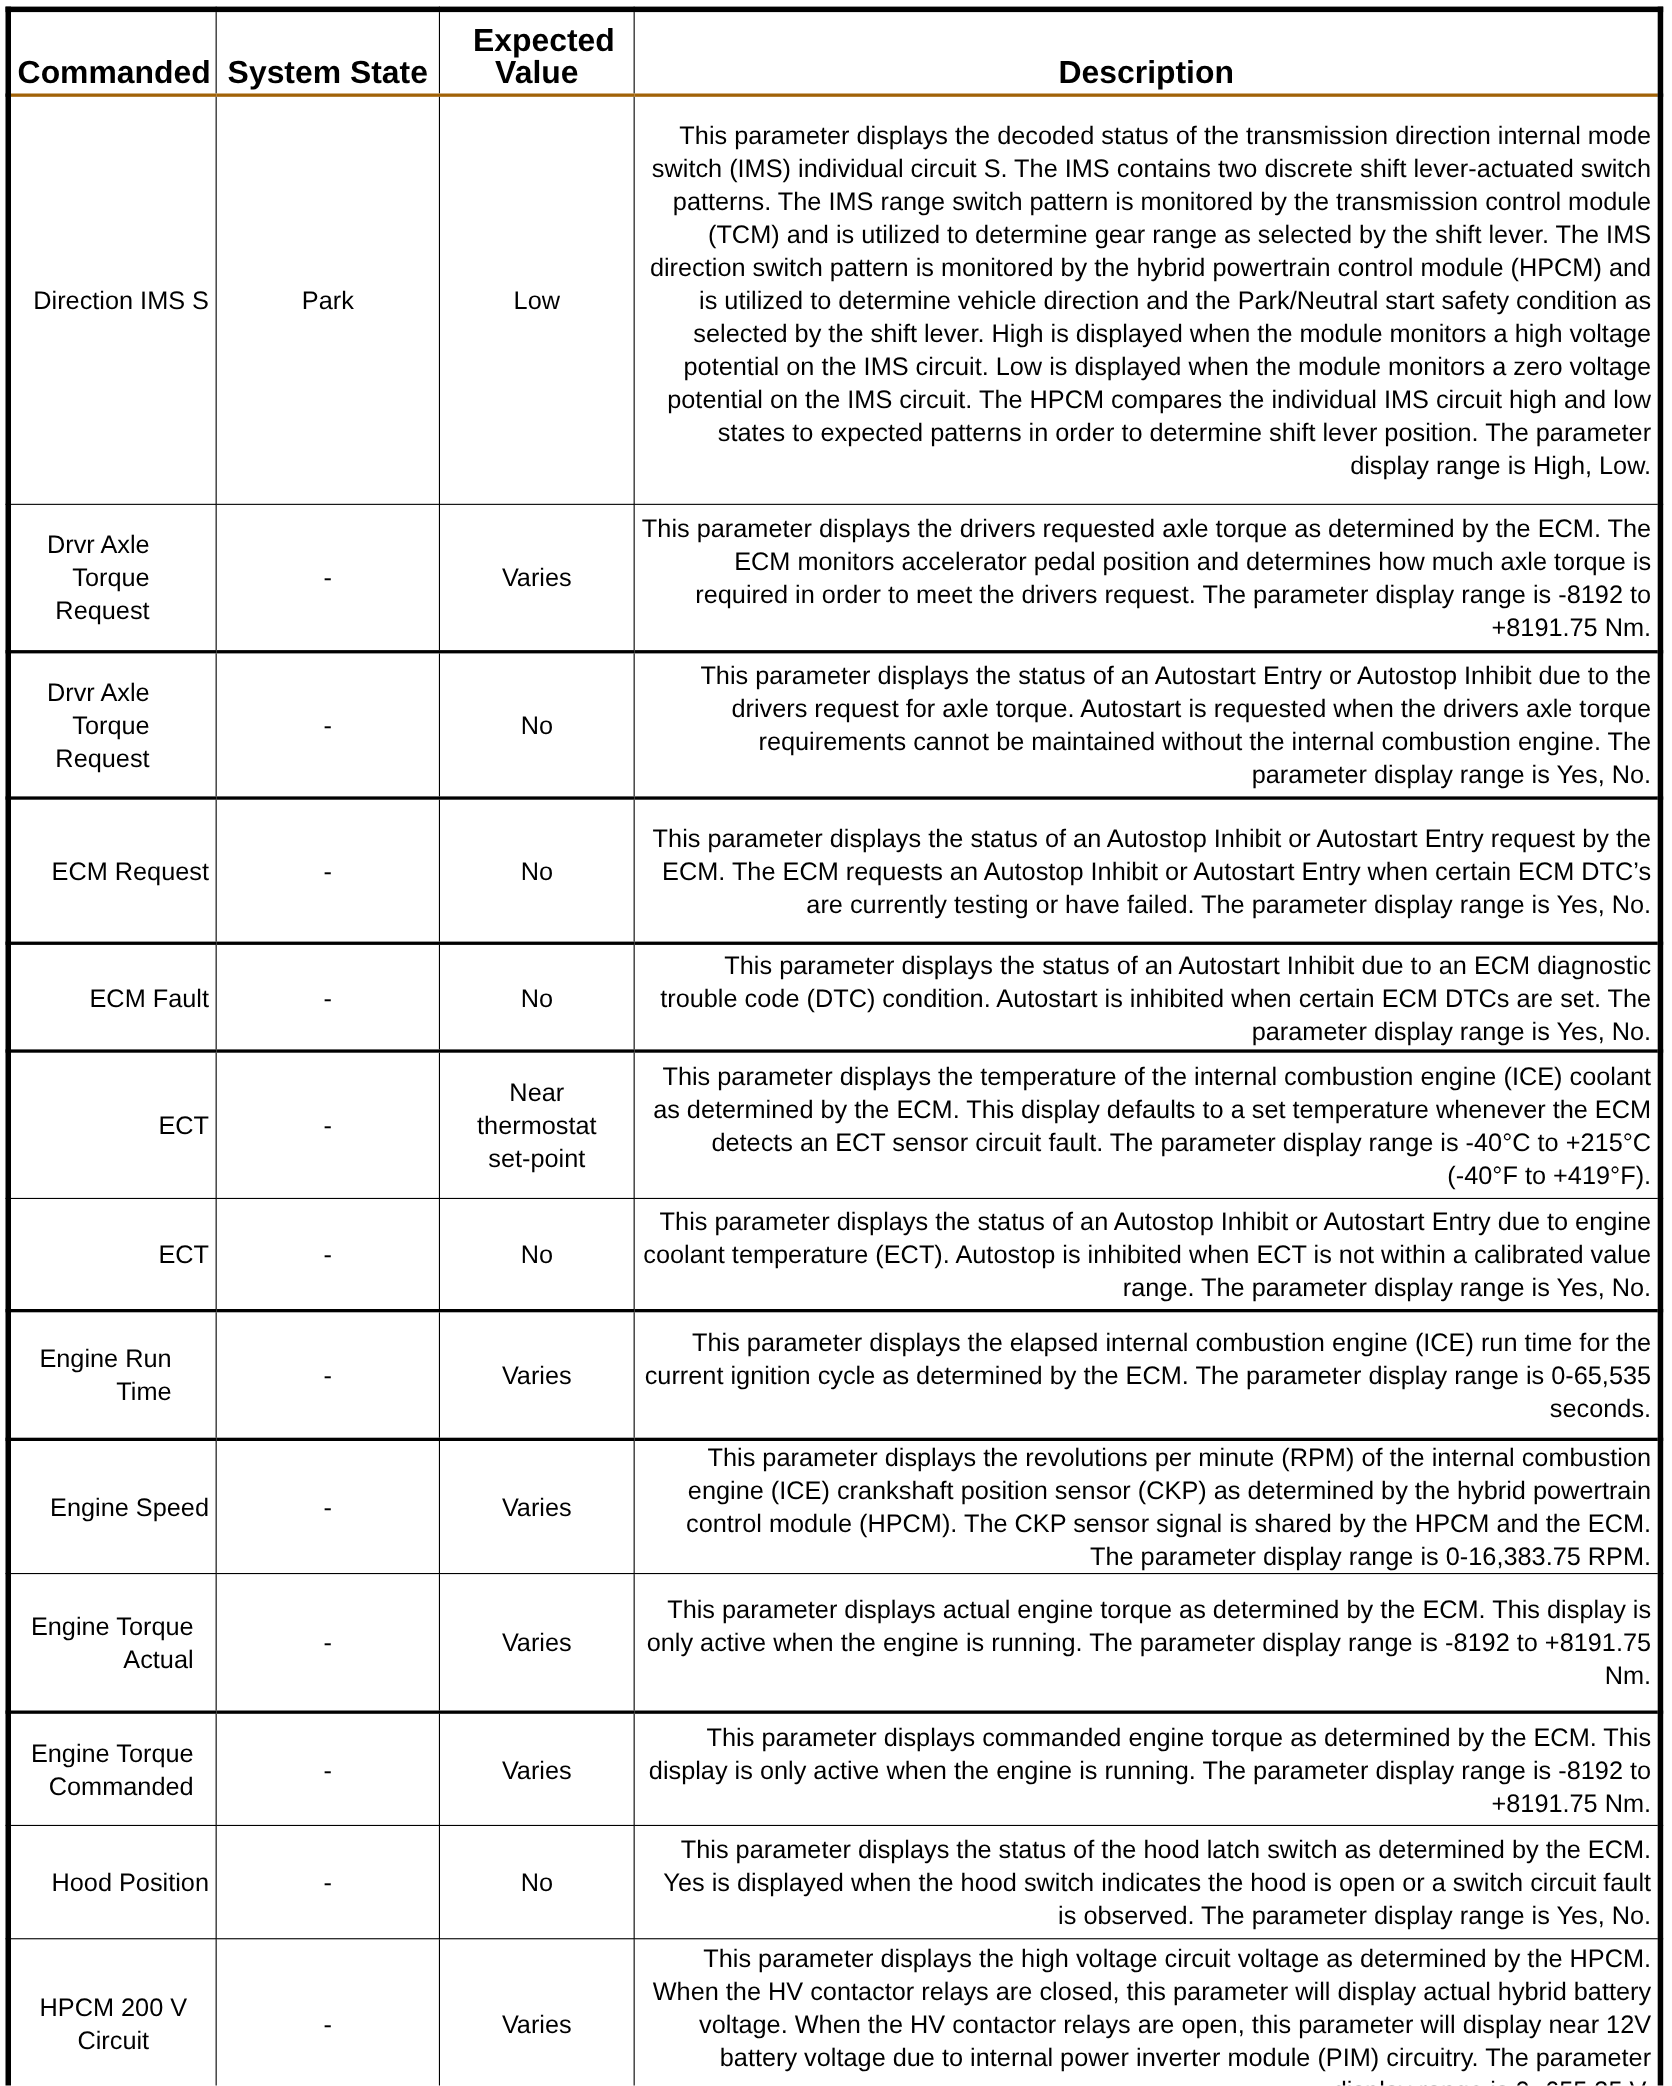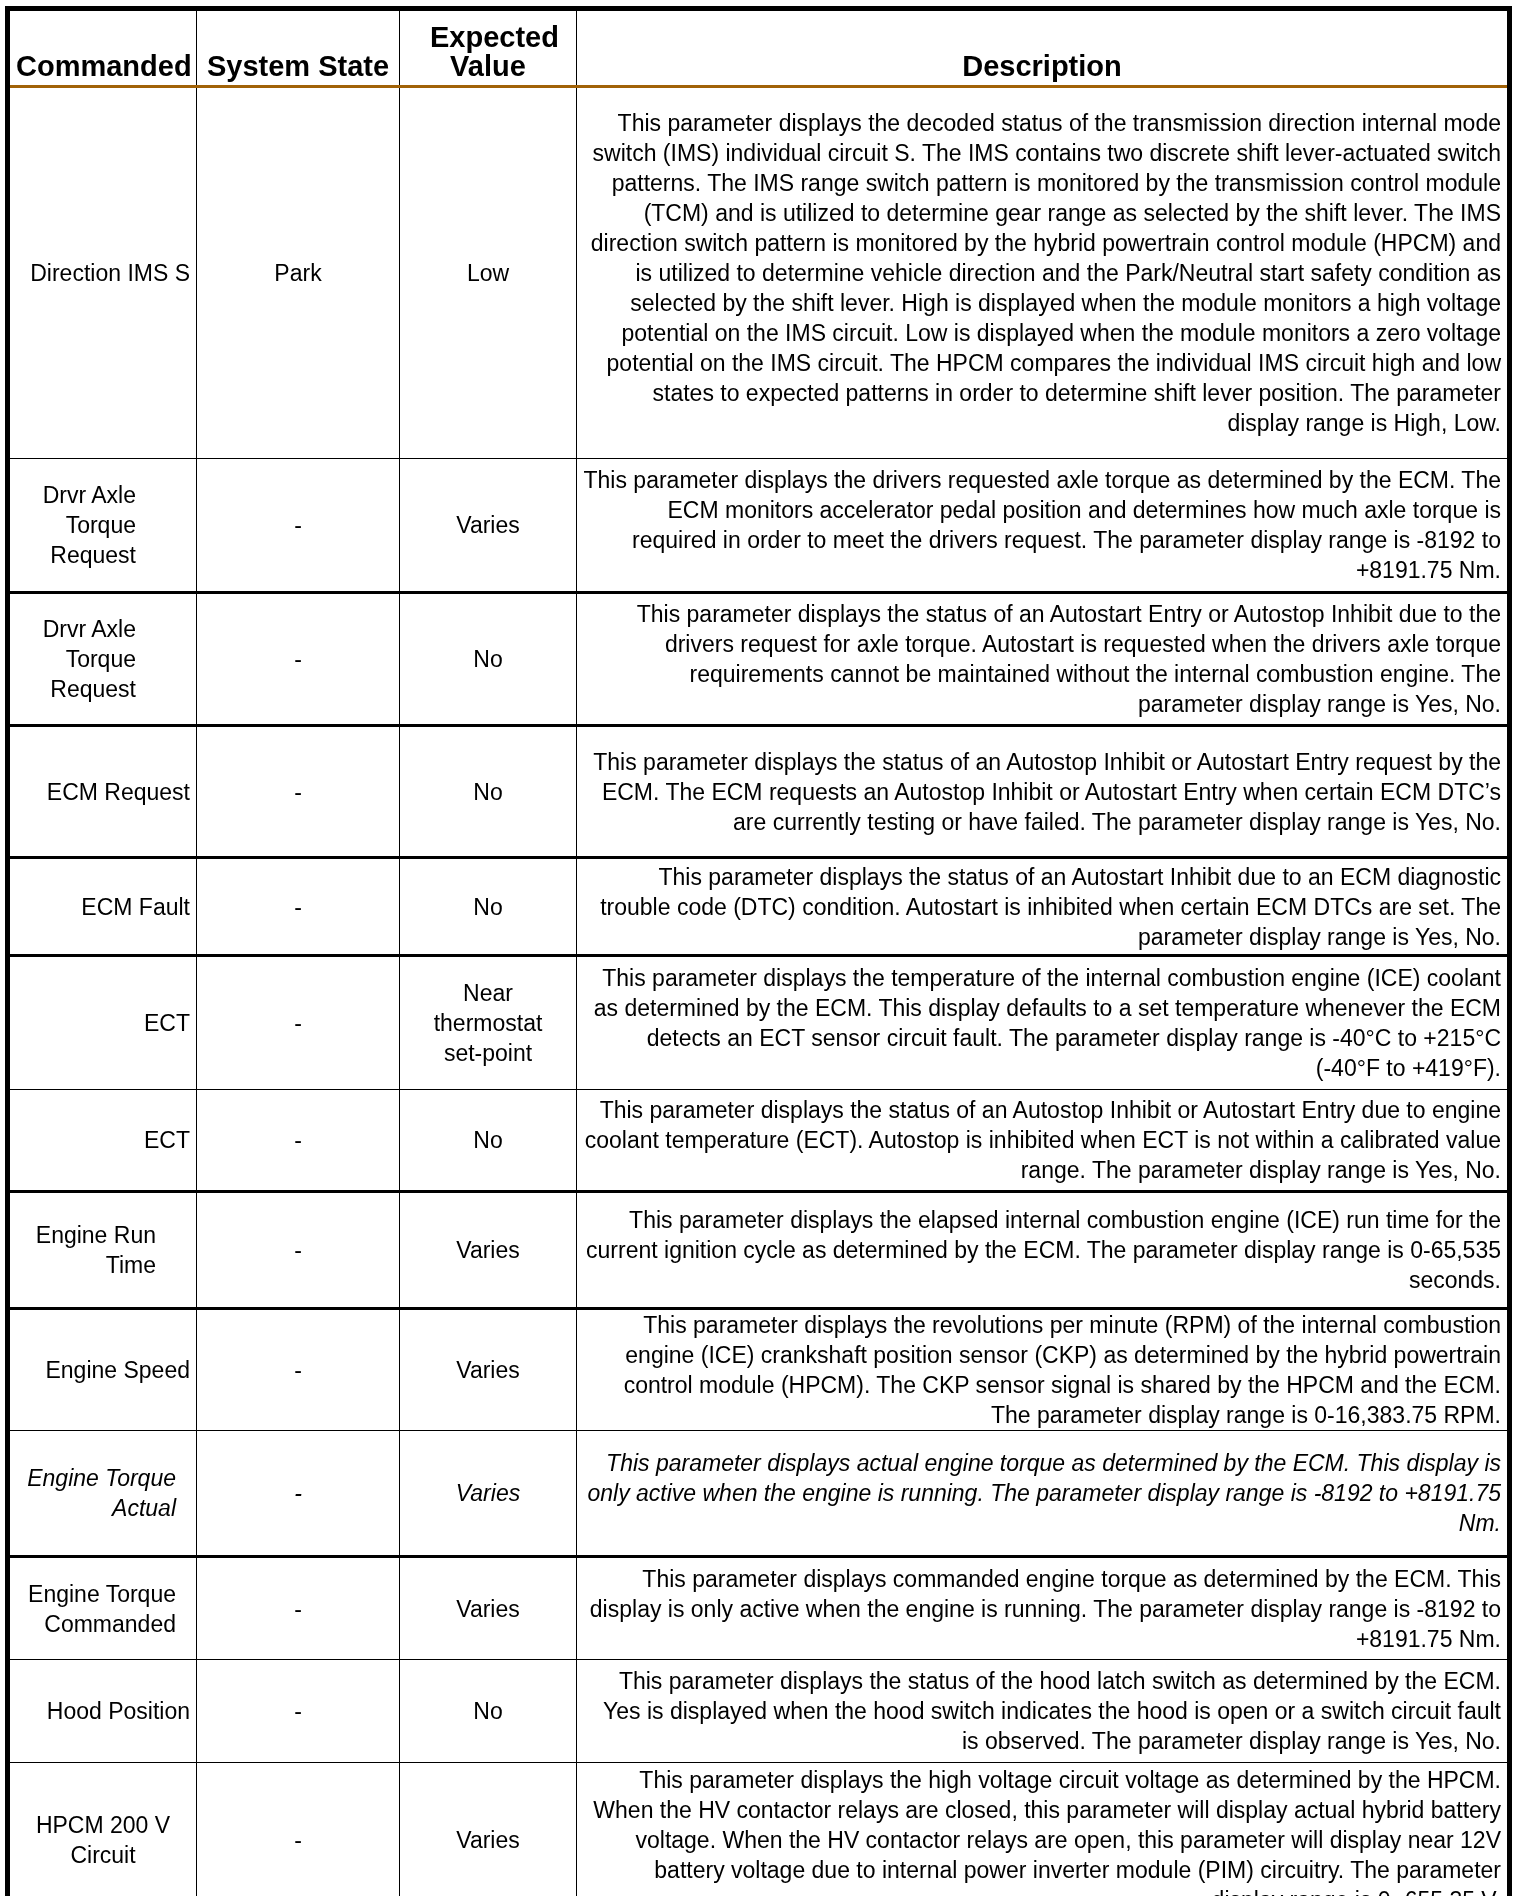--- a/index.html
+++ b/index.html
@@ -107,21 +107,21 @@
       <td class="c-state">-</td>
       <td class="c-exp">Varies</td>
       <td class="c-desc">This parameter displays the elapsed internal combustion engine (ICE) run time for the current ignition cycle as determined by the ECM. The parameter display range is 0-65,535 seconds.</td>
     </tr>
     <tr style="height:120px;">
       <td class="c-param">Engine Speed</td>
       <td class="c-state">-</td>
       <td class="c-exp">Varies</td>
       <td class="c-desc">This parameter displays the revolutions per minute (RPM) of the internal combustion engine (ICE) crankshaft position sensor (CKP) as determined by the hybrid powertrain control module (HPCM). The CKP sensor signal is shared by the HPCM and the ECM. The parameter display range is 0-16,383.75 RPM.</td>
     </tr>
-    <tr class="thick" style="height:126px;font-style:italic;">
+    <tr class="thick" style="height:126px;">
       <td class="c-param" style="padding-right:20px;">Engine Torque Actual</td>
       <td class="c-state">-</td>
       <td class="c-exp">Varies</td>
       <td class="c-desc">This parameter displays actual engine torque as determined by the ECM. This display is only active when the engine is running. The parameter display range is -8192 to +8191.75 Nm.</td>
     </tr>
     <tr style="height:103px;">
       <td class="c-param" style="padding-right:20px;">Engine Torque Commanded</td>
       <td class="c-state">-</td>
       <td class="c-exp">Varies</td>
       <td class="c-desc">This parameter displays commanded engine torque as determined by the ECM. This display is only active when the engine is running. The parameter display range is -8192 to +8191.75 Nm.</td>

